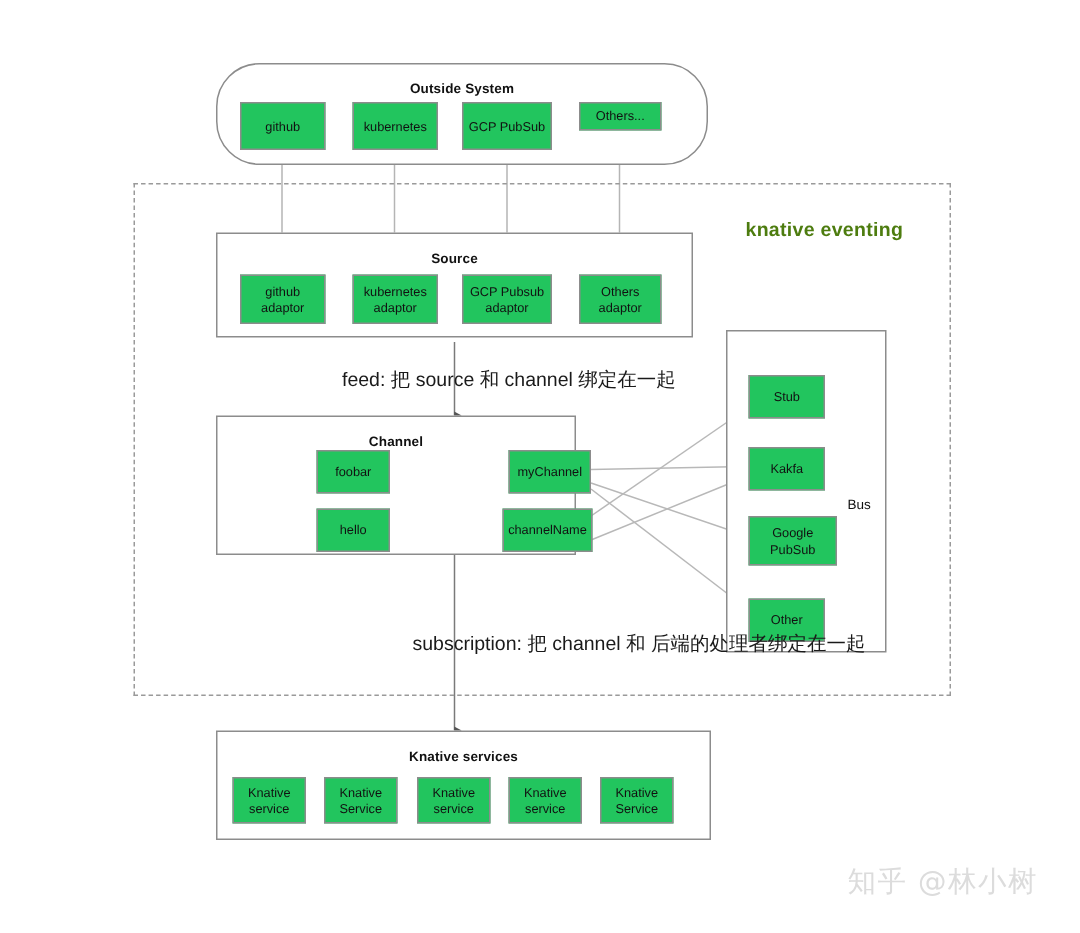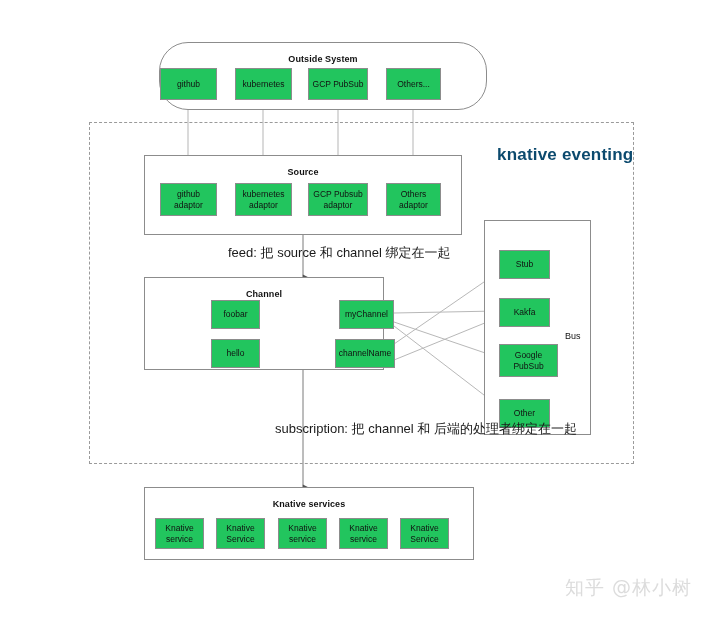--- a/index.html
+++ b/index.html
@@ -49,23 +49,23 @@
     white-space: pre-line;
   }
   .dashed-region {
     position: absolute;
     border: 1px dashed #9a9a9a;
     background: transparent;
     box-sizing: border-box;
   }
   .region-title {
     position: absolute;
-    font-size: 17px;
+    font-size: 13px;
     font-weight: bold;
-    color: #0c4a6e;
+    color: #4d7c0f;
     letter-spacing: 0.2px;
     white-space: nowrap;
   }
   .edge-label {
     position: absolute;
     font-size: 13px;
     color: #1a1a1a;
     white-space: nowrap;
   }
   .bus-label {
@@ -140,32 +140,32 @@
       <line x1="394" y1="326" x2="497" y2="405" marker-end="url(#arrowThin)"></line>
     </g>
     <g stroke="#b8b8b8" stroke-width="1" fill="none">
       <line x1="394" y1="344" x2="497" y2="273" marker-end="url(#arrowThin)"></line>
     </g>
     <g stroke="#b8b8b8" stroke-width="1" fill="none">
       <line x1="394" y1="360" x2="497" y2="318" marker-end="url(#arrowThin)"></line>
     </g>
   </svg>
 
-  <div class="group-box" style="left:159px; top:42px; width:328px; height:68px;border-radius:29px;">
+  <div class="group-box" style="left:144px; top:42px; width:328px; height:68px;border-radius:29px;">
     <div class="group-title" style="top:11px;">Outside System</div>
   </div>
   <div class="node" style="left:160px; top:68px; width:57px; height:32px;">github</div>
   <div class="node" style="left:235px; top:68px; width:57px; height:32px;">kubernetes</div>
   <div class="node" style="left:308px; top:68px; width:60px; height:32px;">GCP PubSub</div>
-  <div class="node" style="left:386px; top:68px; width:55px; height:32px;text-align:center;">Others...</div>
+  <div class="node" style="left:386px; top:68px; width:55px; height:19px;text-align:center;">Others...</div>
 
   <div class="dashed-region" style="left:89px; top:122px; width:545px; height:342px;"></div>
   <div class="region-title" style="left:497px; top:145px;">knative eventing</div>
 
-  <div class="group-box" style="left:144px; top:155px; width:318px; height:80px;">
+  <div class="group-box" style="left:144px; top:155px; width:318px; height:70px;">
     <div class="group-title" style="top:11px;">Source</div>
   </div>
   <div class="node" style="left:160px; top:183px; width:57px; height:33px;">github
 adaptor</div>
   <div class="node" style="left:235px; top:183px; width:57px; height:33px;">kubernetes
 adaptor</div>
   <div class="node" style="left:308px; top:183px; width:60px; height:33px;">GCP Pubsub
 adaptor</div>
   <div class="node" style="left:386px; top:183px; width:55px; height:33px;">Others
 adaptor</div>

